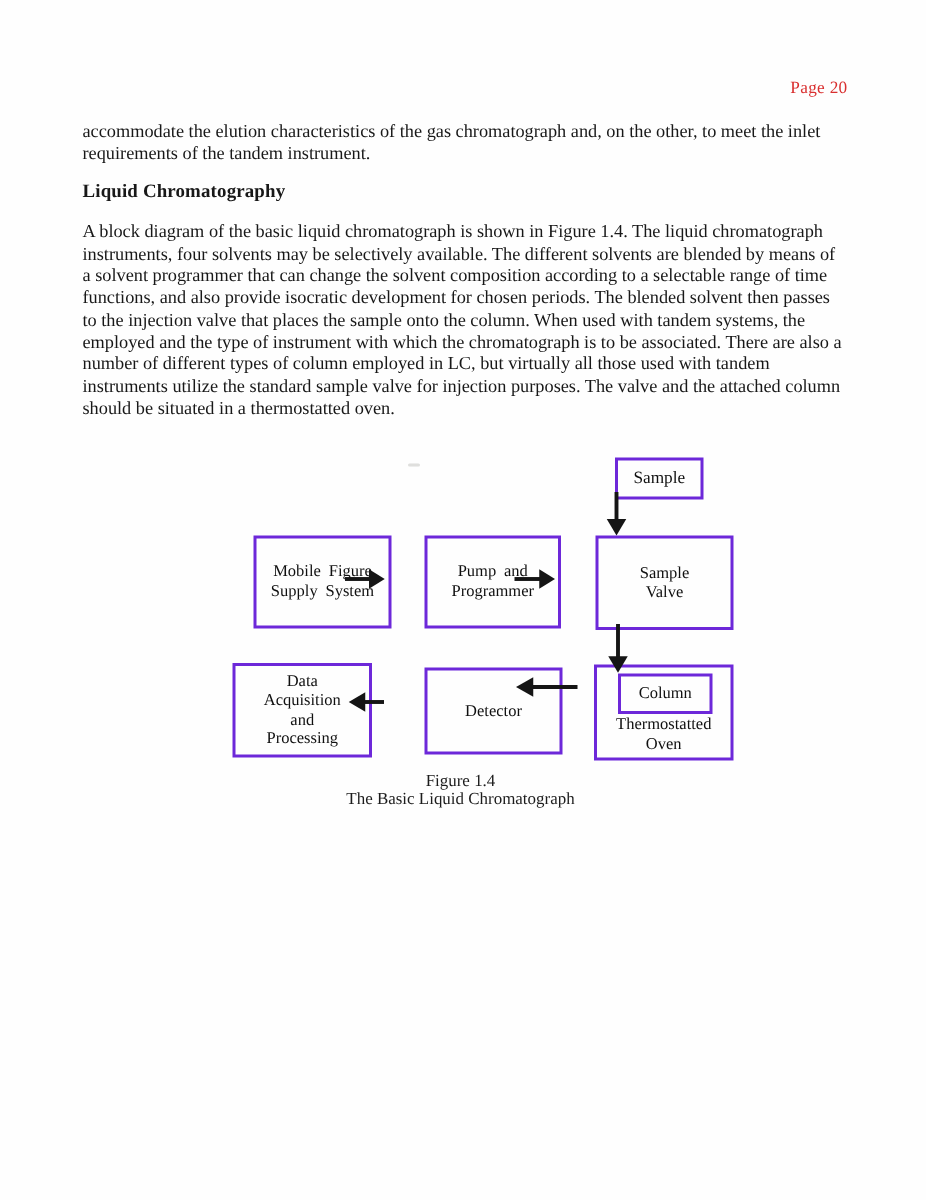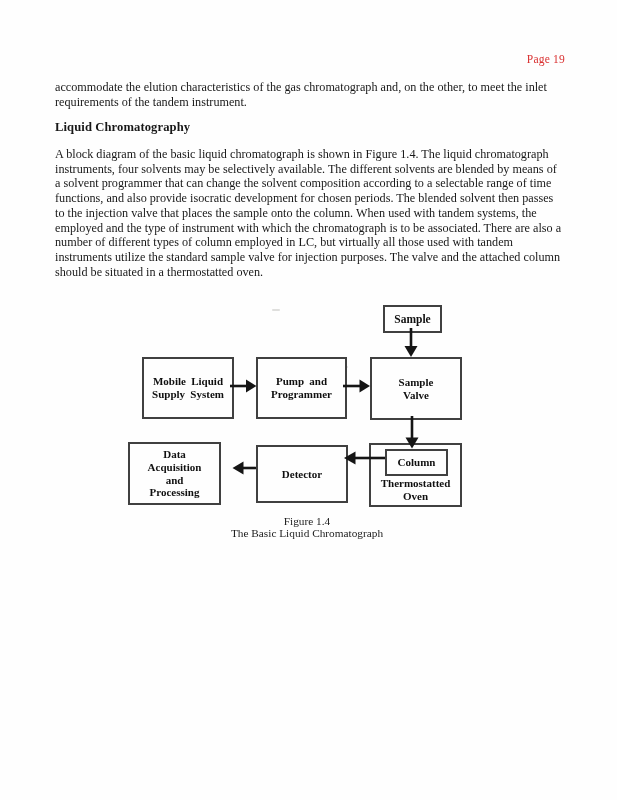--- a/index.html
+++ b/index.html
@@ -40,32 +40,33 @@
   .para-body { top: 147px; }
 
   
   .diagram {
     position: absolute;
     left: 0; top: 300px;
     width: 617px; height: 215px;
   }
   .dbox {
     position: absolute;
-    border: 2px solid #404040;
+    border: 2px solid #6d28d9;
     background: #fefefe;
     display: flex;
     flex-direction: column;
     align-items: center;
     justify-content: center;
     text-align: center;
-    font-weight: bold;
+    font-weight: normal;
     font-size: 11px;
     line-height: 12.8px;
     word-spacing: 2.5px;
     color: #101010;
+    margin-left: 27px;
   }
   .box-sample        { left: 383px; top: 5px;   width: 55px; height: 24px; font-size: 11.5px; }
   .box-mobile-phase  { left: 142px; top: 57px;  width: 88px; height: 58px; }
   .box-pump          { left: 256px; top: 57px;  width: 87px; height: 58px; }
   .box-sample-valve  { left: 370px; top: 57px;  width: 88px; height: 59px; }
   .box-data          { left: 128px; top: 142px; width: 89px; height: 59px; line-height: 12.6px; }
   .box-detector      { left: 256px; top: 145px; width: 88px; height: 54px; }
   .box-oven          { left: 369px; top: 143px; width: 89px; height: 58px;
                        justify-content: flex-end; padding-bottom: 2px; line-height: 13px; word-spacing: 1px; }
   .box-column        { left: 385px; top: 149px; width: 59px; height: 23px; }
@@ -94,21 +95,21 @@
     opacity: 0.6;
   }
   .artifact-1 { left: 337px; top: 366px; width: 11px; height: 2px; }
   .artifact-2 { left: 272px; top: 309px; width: 8px;  height: 2px; }
 </style>
 </head>
 <body>
 
 <div class="page">
 
-  <div class="page-number">Page 19</div>
+  <div class="page-number">Page 20</div>
 
   <div class="para para-intro">
     <div class="line">accommodate the elution characteristics of the gas chromatograph and, on the other, to meet the inlet</div>
     <div class="line">requirements of the tandem instrument.</div>
   </div>
 
   <div class="heading">Liquid Chromatography</div>
 
   <div class="para para-body">
     <div class="line">A block diagram of the basic liquid chromatograph is shown in Figure 1.4. The liquid chromatograph</div>
@@ -125,21 +126,21 @@
   <div class="artifact artifact-1"></div>
   <div class="artifact artifact-2"></div>
 
   <div class="diagram">
 
     <div class="dbox box-sample">
       <div>Sample</div>
     </div>
 
     <div class="dbox box-mobile-phase">
-      <div>Mobile Liquid</div>
+      <div>Mobile Figure</div>
       <div>Supply System</div>
     </div>
 
     <div class="dbox box-pump">
       <div>Pump and</div>
       <div>Programmer</div>
     </div>
 
     <div class="dbox box-sample-valve">
       <div>Sample</div>

